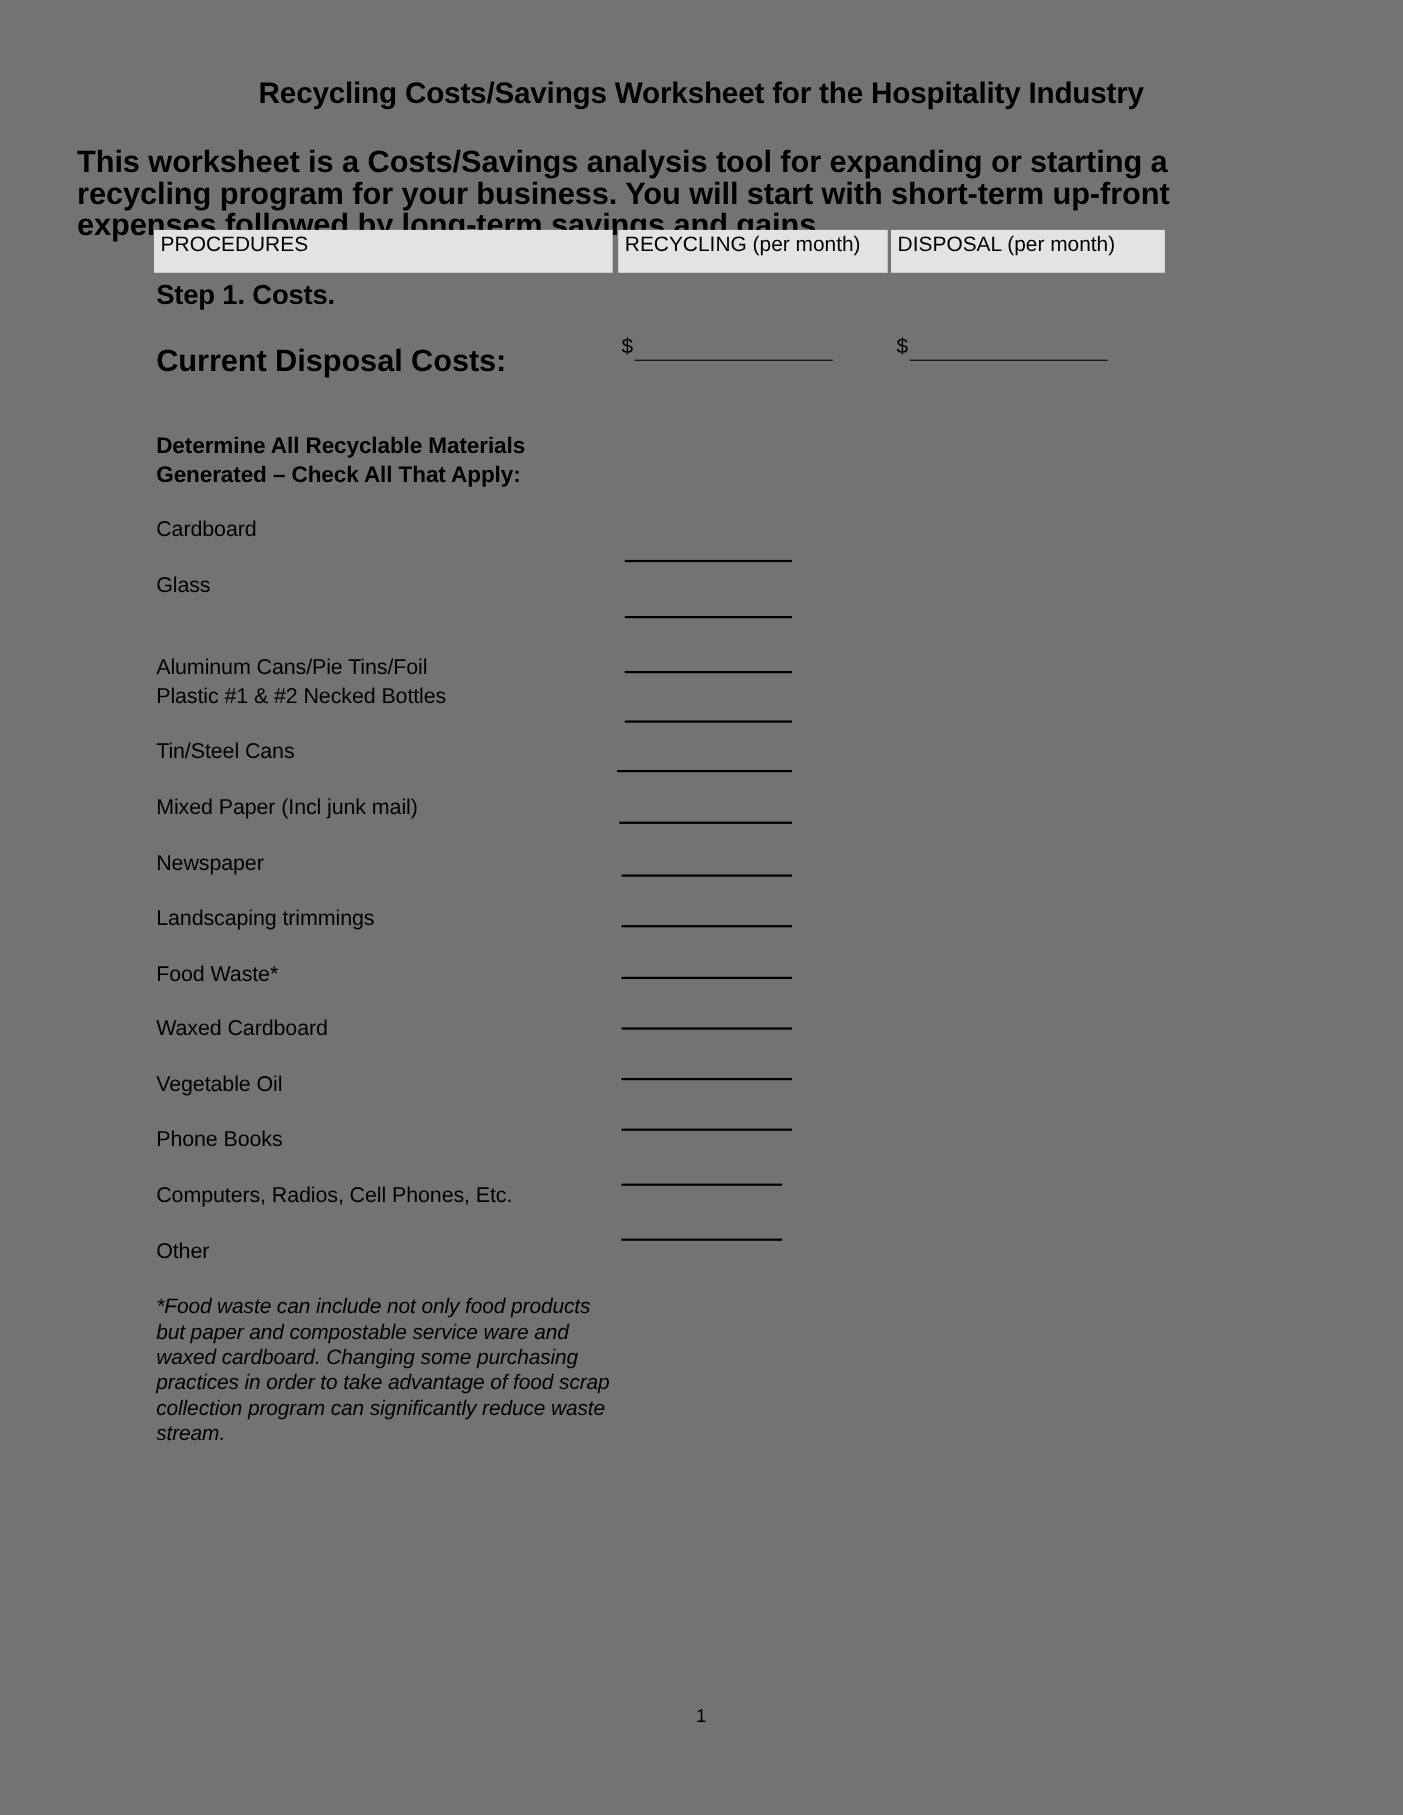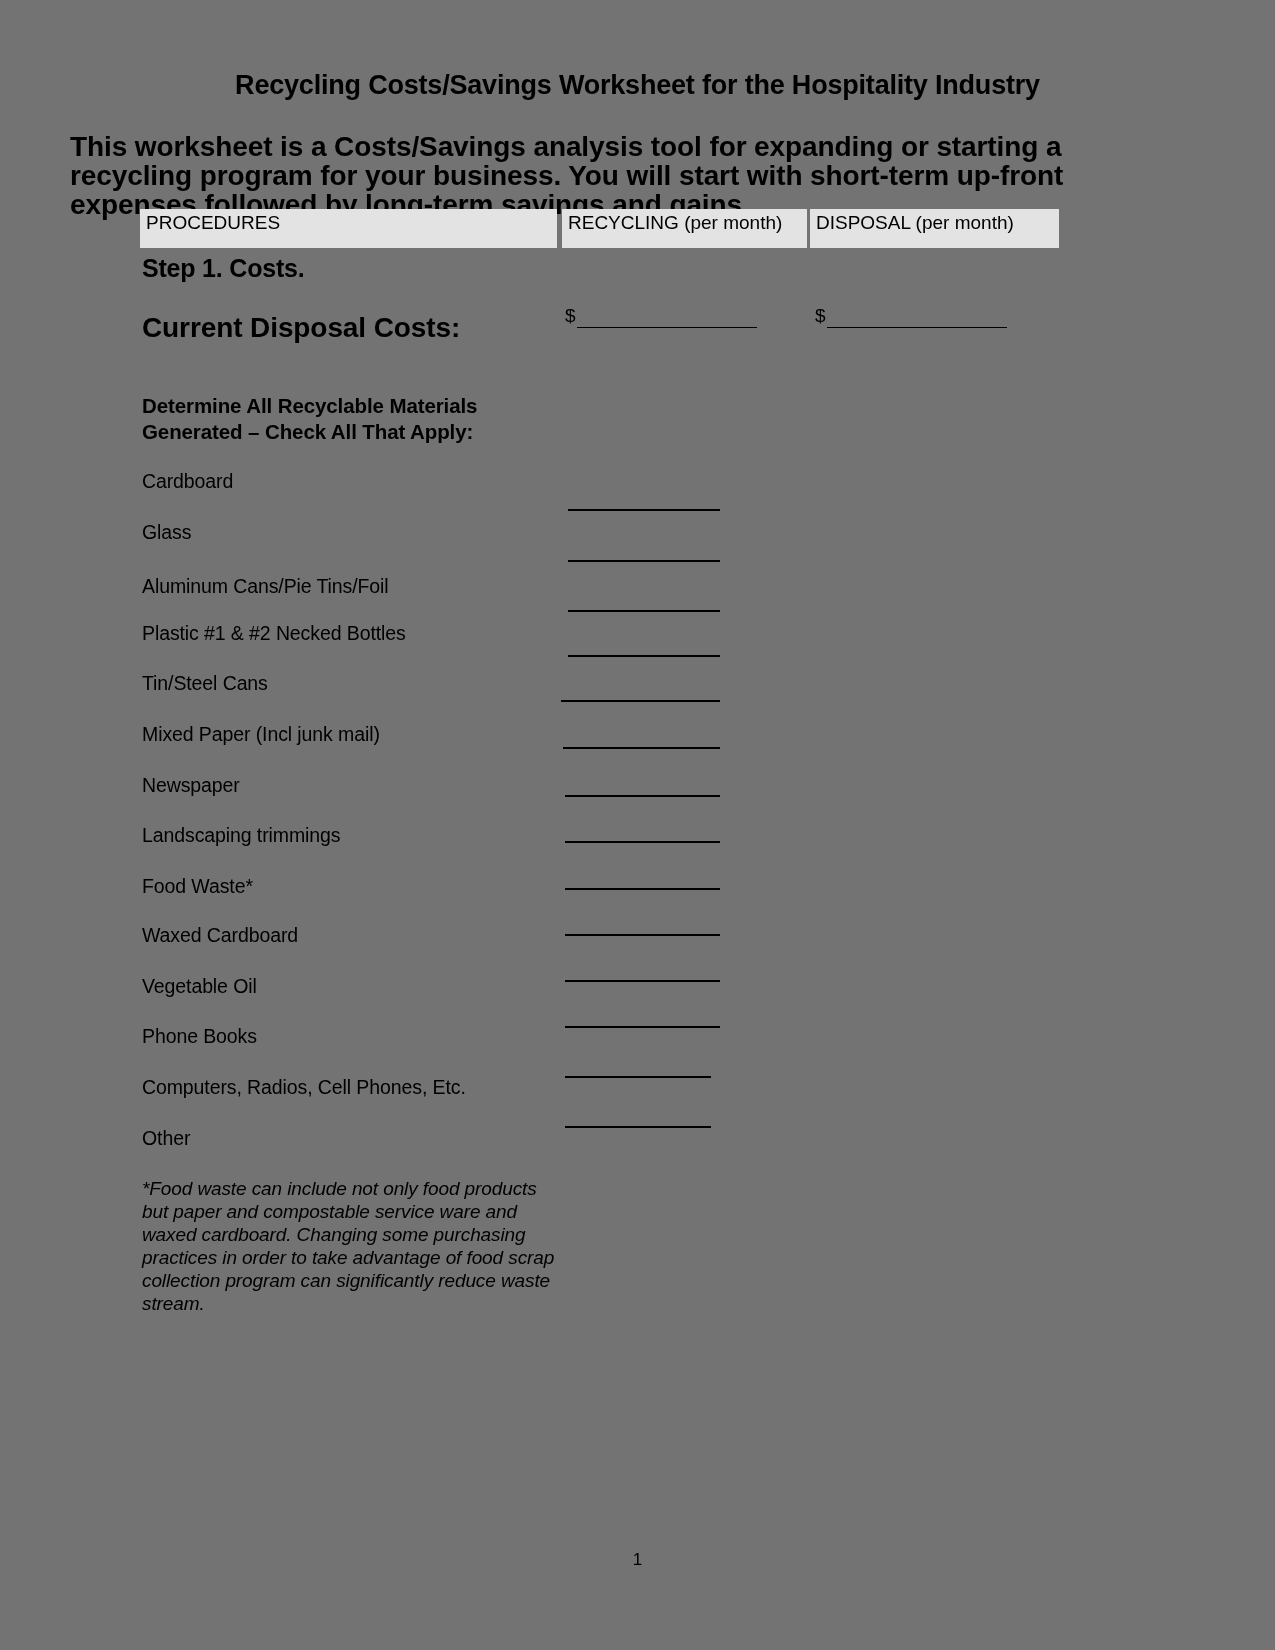--- a/index.html
+++ b/index.html
@@ -198,21 +198,21 @@
   <div class="materials-heading">
     <span>Determine All Recyclable Materials</span><br>
     <span>Generated – Check All That Apply:</span>
   </div>
 
   <div class="materials-list" id="materials-list">
       <div class="material-label" style="top: 470px;">Cardboard</div>
       <div class="material-rule" style="top: 509px; left: 568px; width: 152px;"></div>
       <div class="material-label" style="top: 521px;">Glass</div>
       <div class="material-rule" style="top: 560px; left: 568px; width: 152px;"></div>
-      <div class="material-label" style="top: 575px;">Aluminum Cans/Pie Tins/Foil</div>
+      <div class="material-label" style="top: 596px;">Aluminum Cans/Pie Tins/Foil</div>
       <div class="material-rule" style="top: 610px; left: 568px; width: 152px;"></div>
       <div class="material-label" style="top: 622px;">Plastic #1 &amp; #2 Necked Bottles</div>
       <div class="material-rule" style="top: 655px; left: 568px; width: 152px;"></div>
       <div class="material-label" style="top: 672px;">Tin/Steel Cans</div>
       <div class="material-rule" style="top: 700px; left: 561px; width: 159px;"></div>
       <div class="material-label" style="top: 723px;">Mixed Paper (Incl junk mail)</div>
       <div class="material-rule" style="top: 747px; left: 563px; width: 157px;"></div>
       <div class="material-label" style="top: 774px;">Newspaper</div>
       <div class="material-rule" style="top: 795px; left: 565px; width: 155px;"></div>
       <div class="material-label" style="top: 824px;">Landscaping trimmings</div>

